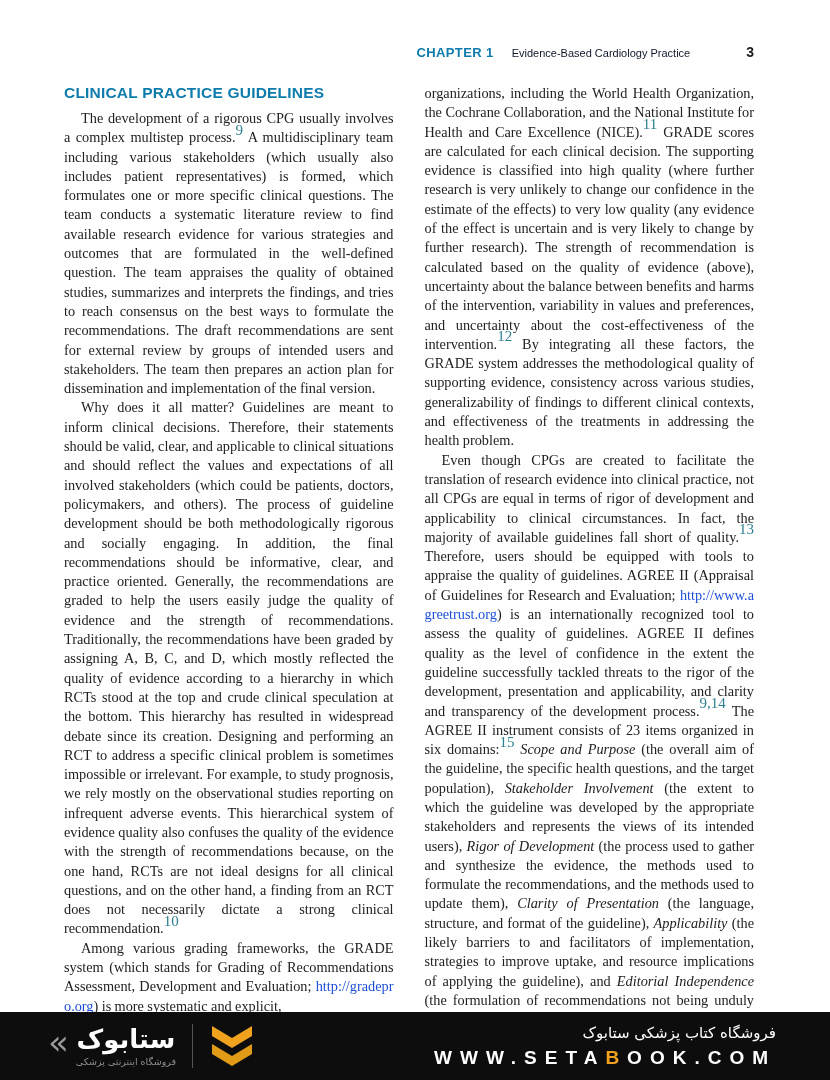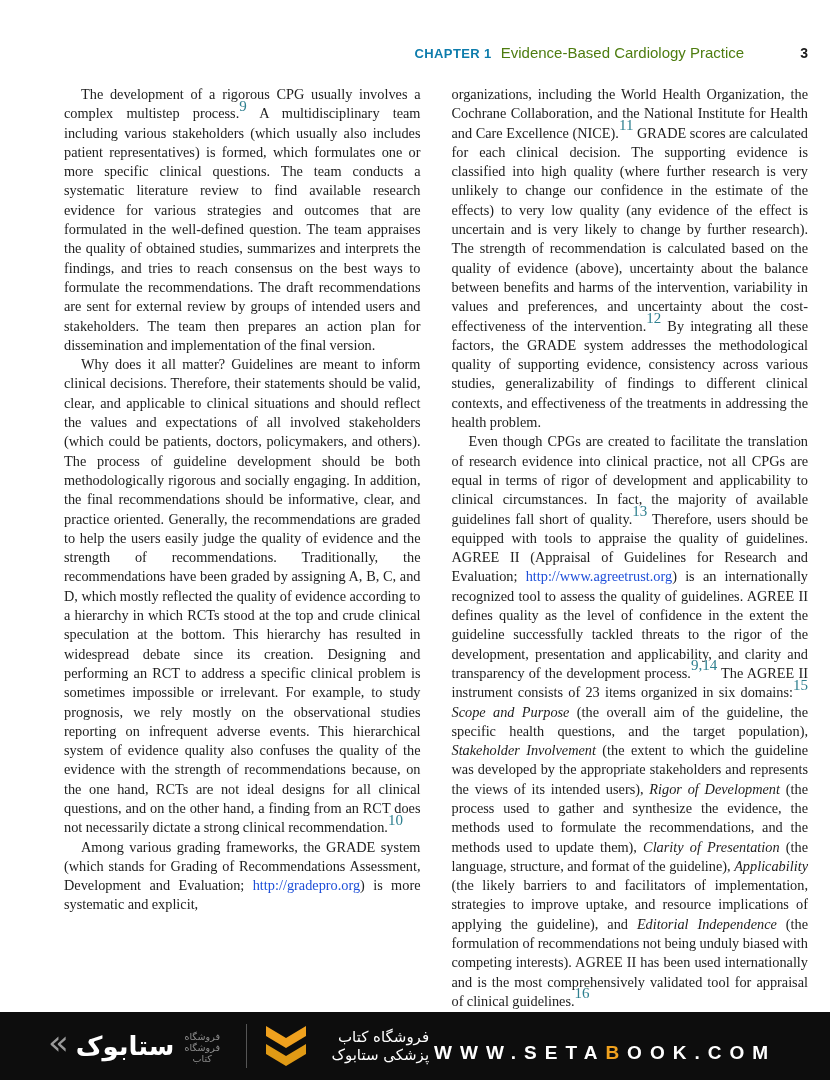--- a/index.html
+++ b/index.html
@@ -4,30 +4,30 @@
 <style>
   html,body{margin:0;padding:0;}
   body{
     width:830px;height:1080px;
     background:#ffffff;
     font-family:"Liberation Serif",serif;
     color:#212121;
     position:relative;
     overflow:hidden;
   }
-  .page{box-sizing:border-box;height:100%;padding:44px 22px 0 64px;}
+  .page{box-sizing:border-box;height:100%;padding:44px 76px 0 64px;}
 
   
   .page-header{
     display:flex;align-items:baseline;justify-content:flex-end;
     font-family:"Liberation Sans",sans-serif;
     font-size:13px;margin-bottom:24px;
   }
   .chapter-label{color:#0d7cac;font-weight:bold;letter-spacing:0.4px;}
-  .chapter-title{color:#4d7c0f;margin-left:9px;font-size:15px;}
+  .chapter-title{color:#0f172a;margin-left:18px;font-size:11px;}
   .page-number{color:#1a1a1a;font-weight:bold;margin-left:56px;font-size:14px;}
 
   
   .columns{display:flex;gap:31px;}
   .col{flex:1 1 0;min-width:0;}
   .section-heading{
     font-family:"Liberation Sans",sans-serif;
     font-size:15.5px;font-weight:bold;color:#0d7cac;
     letter-spacing:0.2px;margin:0 0 7px 0;
   }
@@ -52,32 +52,32 @@
     background:#0d0d0d;
     display:flex;align-items:center;justify-content:space-between;
     padding:0 54px 0 48px;box-sizing:border-box;
   }
   .footer-left{display:flex;align-items:center;gap:16px;}
   .brand-lockup{display:flex;align-items:center;gap:7px;}
   .guillemet{
     font-family:"DejaVu Sans",sans-serif;
     font-size:34px;color:#9a9a9a;line-height:0.8;transform:translateY(-3px);
   }
-  .brand-text{display:flex;align-items:center;text-align:center;}
+  .brand-text{display:flex;flex-direction:column;align-items:center;text-align:center;}
   .brand-name{
     font-family:"DejaVu Sans",sans-serif;
     font-size:26px;font-weight:bold;color:#ffffff;direction:rtl;line-height:1.1;
   }
   .brand-sub{
     font-family:"DejaVu Sans",sans-serif;
     font-size:9.5px;color:#8f8f8f;direction:rtl;margin-top:2px;letter-spacing:1px;
   }
   .footer-divider{width:1px;height:44px;background:#555555;display:inline-block;}
   .chevron-logo{display:inline-flex;align-items:center;}
-  .footer-right{display:flex;flex-direction:row;align-items:flex-end;gap:5px;}
+  .footer-right{display:flex;flex-direction:column;align-items:flex-end;gap:5px;}
   .tagline{
     font-family:"DejaVu Sans",sans-serif;
     font-size:15px;color:#ffffff;direction:rtl;
   }
   .website{
     font-family:"Liberation Sans",sans-serif;
     font-weight:bold;font-size:19px;letter-spacing:8px;color:#ffffff;
     white-space:nowrap;
     text-align:right;
   }
@@ -89,41 +89,42 @@
 <div class="page">
 
   <header class="page-header">
     <span class="chapter-label">CHAPTER 1</span>
     <span class="chapter-title">Evidence-Based Cardiology Practice</span>
     <span class="page-number">3</span>
   </header>
 
   <main class="columns">
     <section class="col">
+      <h1 class="section-heading">CLINICAL PRACTICE GUIDELINES</h1>
       <div class="paras">
           <p class="indent"><span>The development of a rigorous CPG usually involves a complex multistep process.</span><sup class="ref">9</sup><span> A multidisciplinary team including various stakeholders (which usually also includes patient representatives) is formed, which formulates one or more specific clinical questions. The team conducts a systematic literature review to find available research evidence for various strategies and outcomes that are formulated in the well-defined question. The team appraises the quality of obtained studies, summarizes and interprets the findings, and tries to reach consensus on the best ways to formulate the recommendations. The draft recommendations are sent for external review by groups of intended users and stakeholders. The team then prepares an action plan for dissemination and implementation of the final version.</span></p>
           <p class="indent"><span>Why does it all matter? Guidelines are meant to inform clinical decisions. Therefore, their statements should be valid, clear, and applicable to clinical situations and should reflect the values and expectations of all involved stakeholders (which could be patients, doctors, policymakers, and others). The process of guideline development should be both methodologically rigorous and socially engaging. In addition, the final recommendations should be informative, clear, and practice oriented. Generally, the recommendations are graded to help the users easily judge the quality of evidence and the strength of recommendations. Traditionally, the recommendations have been graded by assigning A, B, C, and D, which mostly reflected the quality of evidence according to a hierarchy in which RCTs stood at the top and crude clinical speculation at the bottom. This hierarchy has resulted in widespread debate since its creation. Designing and performing an RCT to address a specific clinical problem is sometimes impossible or irrelevant. For example, to study prognosis, we rely mostly on the observational studies reporting on infrequent adverse events. This hierarchical system of evidence quality also confuses the quality of the evidence with the strength of recommendations because, on the one hand, RCTs are not ideal designs for all clinical questions, and on the other hand, a finding from an RCT does not necessarily dictate a strong clinical recommendation.</span><sup class="ref">10</sup></p>
           <p class="indent"><span>Among various grading frameworks, the GRADE system (which stands for Grading of Recommendations Assessment, Development and Evaluation; </span><a class="link">http://gradepro.org</a><span>) is more systematic and explicit,</span></p>
         </div>
     </section>
     <section class="col">
       <div class="paras">
           <p class=""><span>organizations, including the World Health Organization, the Cochrane Collaboration, and the National Institute for Health and Care Excellence (NICE).</span><sup class="ref">11</sup><span> GRADE scores are calculated for each clinical decision. The supporting evidence is classified into high quality (where further research is very unlikely to change our confidence in the estimate of the effects) to very low quality (any evidence of the effect is uncertain and is very likely to change by further research). The strength of recommendation is calculated based on the quality of evidence (above), uncertainty about the balance between benefits and harms of the intervention, variability in values and preferences, and uncertainty about the cost-effectiveness of the intervention.</span><sup class="ref">12</sup><span> By integrating all these factors, the GRADE system addresses the methodological quality of supporting evidence, consistency across various studies, generalizability of findings to different clinical contexts, and effectiveness of the treatments in addressing the health problem.</span></p>
           <p class="indent"><span>Even though CPGs are created to facilitate the translation of research evidence into clinical practice, not all CPGs are equal in terms of rigor of development and applicability to clinical circumstances. In fact, the majority of available guidelines fall short of quality.</span><sup class="ref">13</sup><span> Therefore, users should be equipped with tools to appraise the quality of guidelines. AGREE II (Appraisal of Guidelines for Research and Evaluation; </span><a class="link">http://www.agreetrust.org</a><span>) is an internationally recognized tool to assess the quality of guidelines. AGREE II defines quality as the level of confidence in the extent the guideline successfully tackled threats to the rigor of the development, presentation and applicability, and clarity and transparency of the development process.</span><sup class="ref">9,14</sup><span> The AGREE II instrument consists of 23 items organized in six domains:</span><sup class="ref">15</sup><span> </span><em>Scope and Purpose</em><span> (the overall aim of the guideline, the specific health questions, and the target population), </span><em>Stakeholder Involvement</em><span> (the extent to which the guideline was developed by the appropriate stakeholders and represents the views of its intended users), </span><em>Rigor of Development</em><span> (the process used to gather and synthesize the evidence, the methods used to formulate the recommendations, and the methods used to update them), </span><em>Clarity of Presentation</em><span> (the language, structure, and format of the guideline), </span><em>Applicability</em><span> (the likely barriers to and facilitators of implementation, strategies to improve uptake, and resource implications of applying the guideline), and </span><em>Editorial Independence</em><span> (the formulation of recommendations not being unduly biased with competing interests). AGREE II has been used internationally and is the most comprehensively validated tool for appraisal of clinical guidelines.</span><sup class="ref">16</sup></p>
         </div>
     </section>
   </main>
 
   <footer class="site-footer">
     <div class="footer-left">
       <div class="brand-lockup">
         <span class="guillemet">«</span>
         <div class="brand-text">
           <span class="brand-name">ستابوک</span>
-          <span class="brand-sub">فروشگاه فروشگاه کتاب</span>
+          <span class="brand-sub">فروشگاه اینترنتی پزشکی</span>
         </div>
       </div>
       <span class="footer-divider"></span>
       <span class="chevron-logo">
         <svg width="46" height="42" viewBox="0 0 46 42" aria-hidden="true">
           <path d="M3 1 L23 13 L43 1 L43 11 L23 23 L3 11 Z" fill="#f0a11e"></path>
           <path d="M3 19 L23 31 L43 19 L43 29 L23 41 L3 29 Z" fill="#e09a15"></path>
         </svg>
       </span>
     </div>

